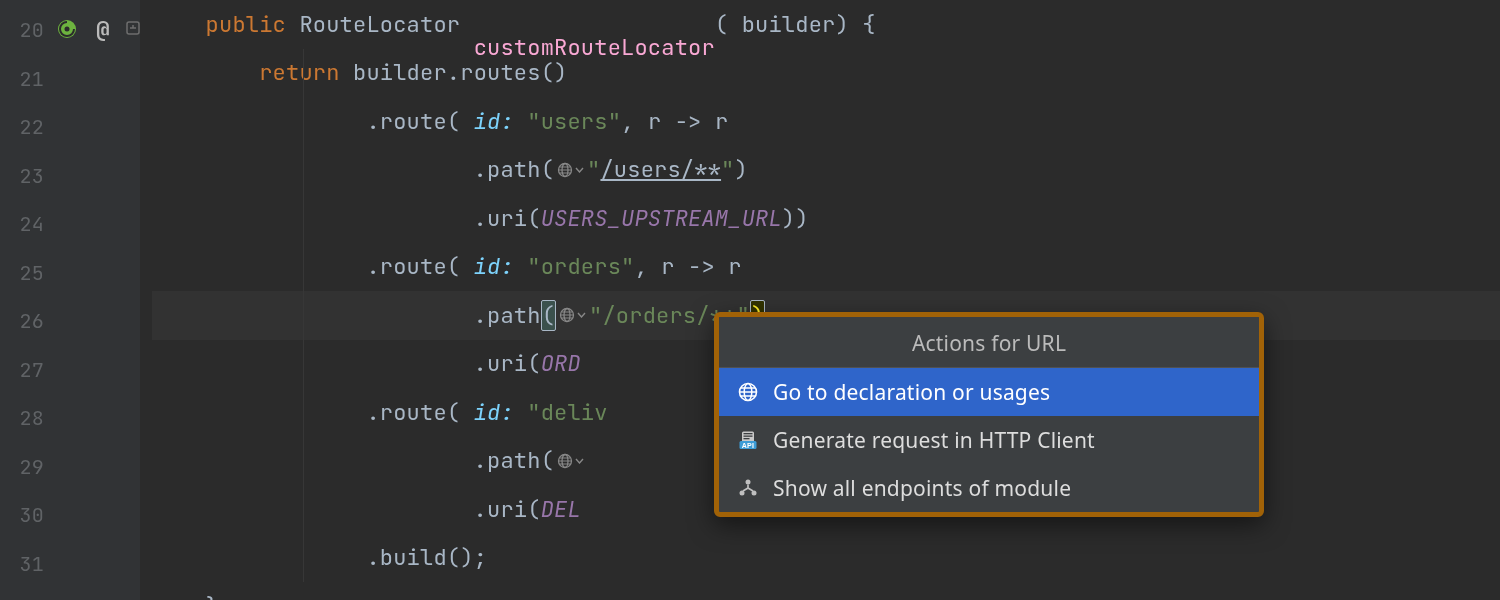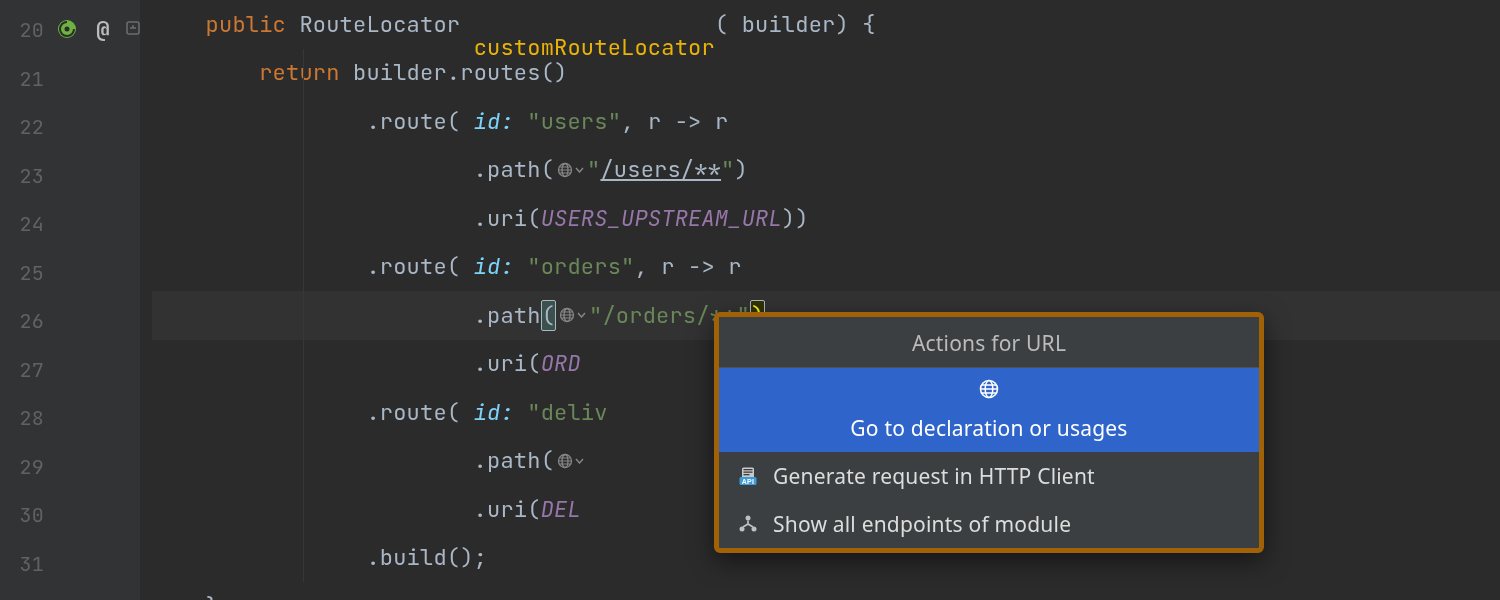--- a/index.html
+++ b/index.html
@@ -80,21 +80,21 @@
   .indent-guide {
     display: inline-block;
     height: 100%;
     width: 0;
     border-left: 1px solid #373737;
     position: absolute;
   }
   
   .kw { color: #cc7832; }
   .type { color: #a9b7c6; }
-  .method { color: #eab308; margin-top: 47px; }
+  .method { color: #f9a8d4; margin-top: 47px; }
   .str { color: #6a8759; }
   .hint { color: #7dd3fc; font-style: italic; }
   .const { color: #9876aa; font-style: italic; }
   .punct { color: #a9b7c6; }
   .param { color: #a9b7c6; }
   .link { color: #a9b7c6; text-decoration: underline; }
   .globe {
     display: inline-flex;
     align-items: center;
     gap: 2px;
@@ -138,21 +138,20 @@
     display: flex;
     align-items: center;
     gap: 14px;
     padding: 10px 18px;
     color: #dddddd;
     cursor: pointer;
   }
   .popup-item.selected {
     background: #2f65ca;
     color: #ffffff;
-    flex-direction: column;
   }
   .popup-icon {
     width: 22px;
     height: 22px;
     flex-shrink: 0;
     display: flex;
     align-items: center;
     justify-content: center;
   }
   svg { display: block; }

